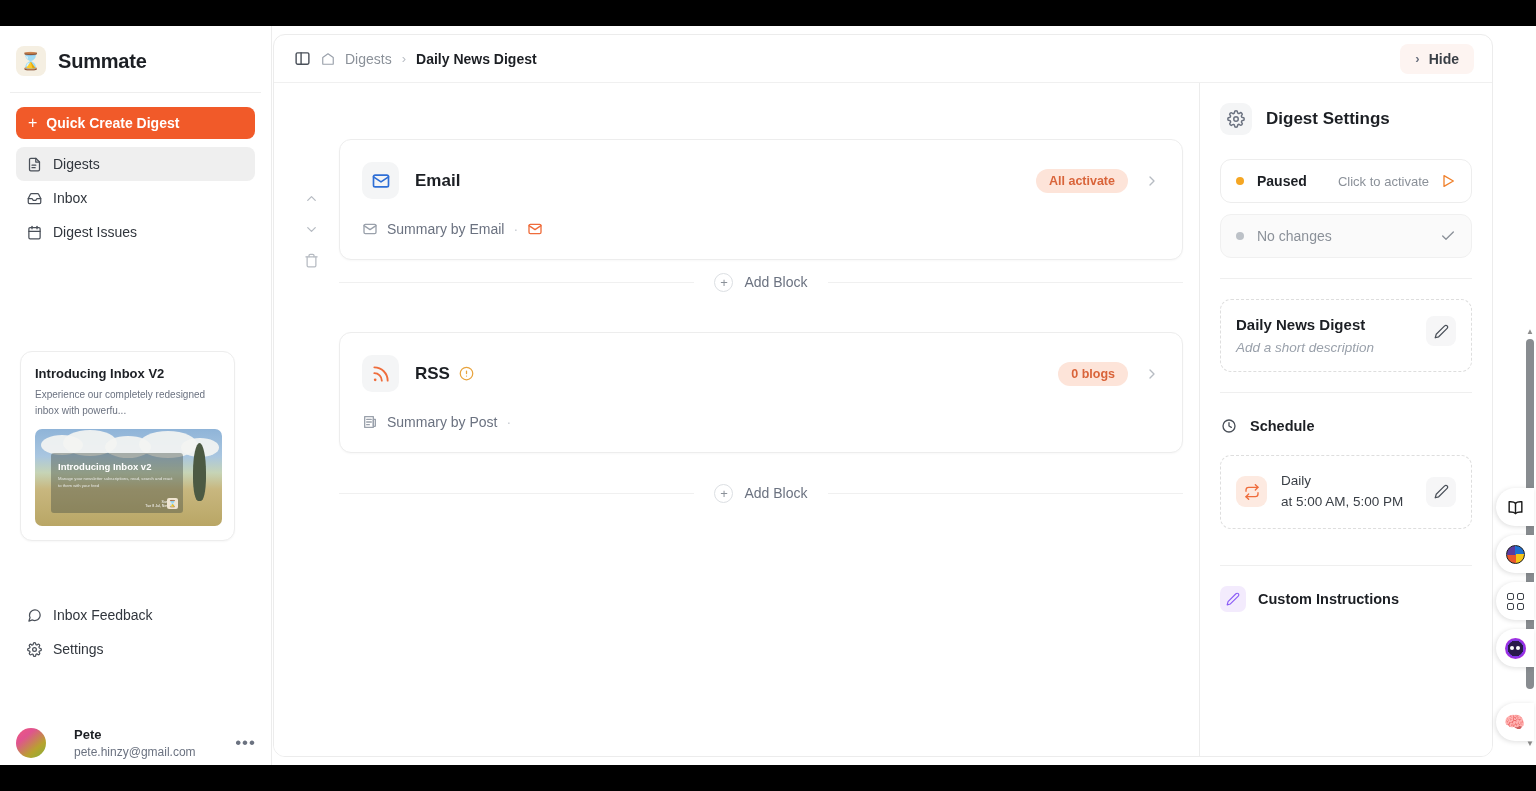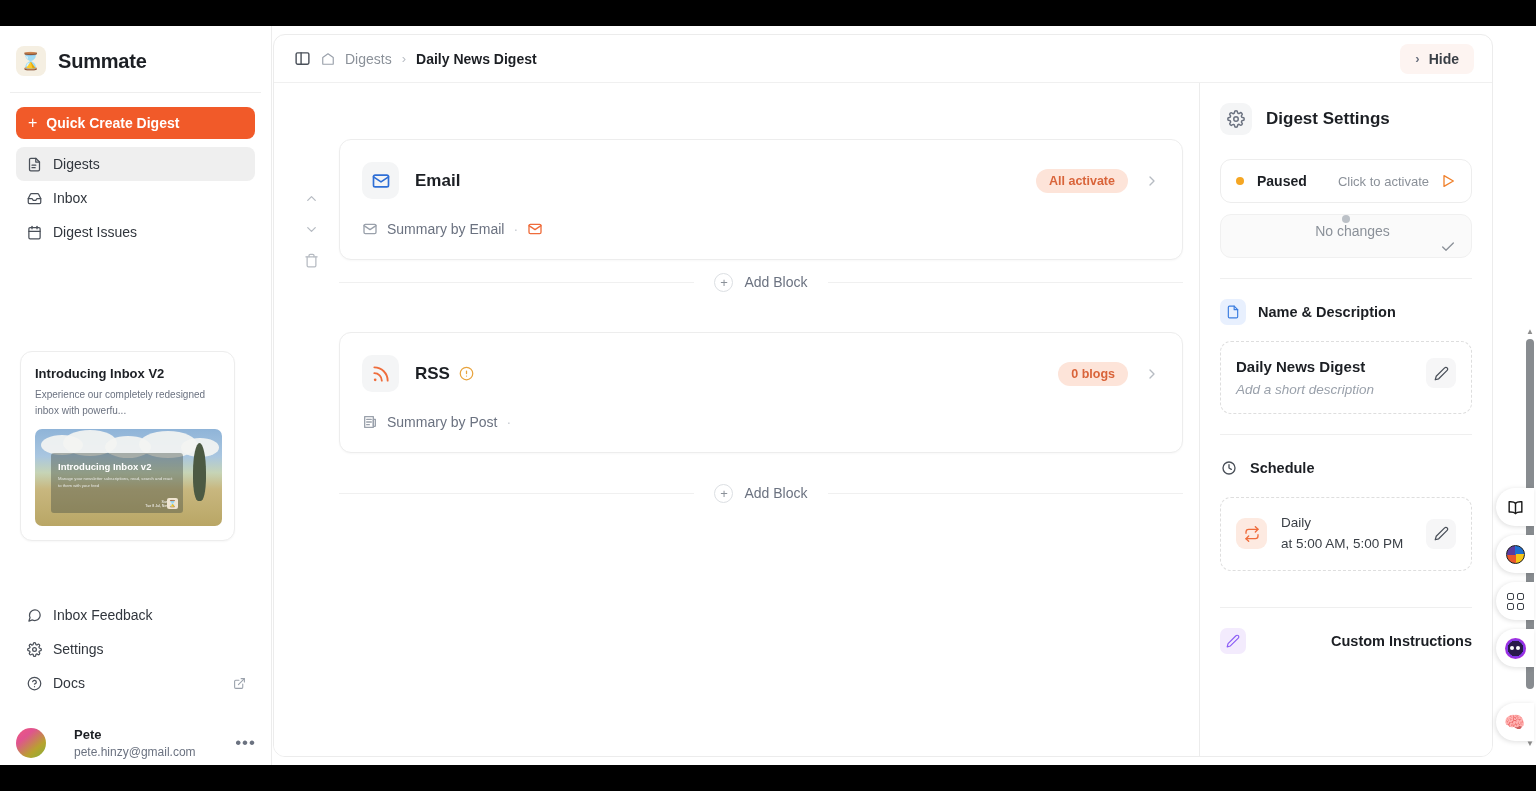--- a/index.html
+++ b/index.html
@@ -183,21 +183,21 @@
     width: 32px; height:32px; border-radius: 9px; background:#f4f5f6;
     display:flex; align-items:center; justify-content:center; flex:0 0 32px; color:#6b7280;
   }
   .set-head-title { font-size: 17px; font-weight:700; color:#1c1f24; }
 
   .status-card {
     border:1px solid #ededed; border-radius: 11px;
     height: 44px; display:flex; align-items:center; padding: 0 15px; margin-bottom: 11px;
     cursor:pointer; background:#fff;
   }
-  .status-card.muted { background:#fafafa; border-color:#f0f0f0;flex-direction:column; }
+  .status-card.muted { background:#fafafa; border-color:#f0f0f0; }
   .sdot { width:8px; height:8px; border-radius:50%; flex:0 0 8px; }
   .sdot.amber { background:#f5a623; }
   .sdot.gray { background:#bcc1c7; }
   .sname { font-size: 14px; font-weight:700; color:#1c1f24; margin-left: 13px; }
   .sname.muted { font-weight:400; color:#8b9199; }
   .saction { margin-left:auto; font-size: 13px; color:#8b9199; }
   .splay { margin-left: 11px; color:#f0822e; display:flex; }
   .scheck { margin-left:auto; color:#8b9199; display:flex; }
 
   .divider { height:1px; background:#efefef; margin: 20px 0 20px 0; }
@@ -357,37 +357,20 @@
         <span>Inbox Feedback</span>
       </div>
       <div class="navitem">
         <span class="ico">
           <svg width="15" height="15" viewBox="0 0 24 24" fill="none" stroke="#4a5059" stroke-width="2" stroke-linecap="round" stroke-linejoin="round">
               <circle cx="12" cy="12" r="3"></circle>
               <path d="M19.4 15a1.65 1.65 0 0 0 .33 1.82l.06.06a2 2 0 0 1-2.83 2.83l-.06-.06a1.65 1.65 0 0 0-1.82-.33 1.65 1.65 0 0 0-1 1.51V21a2 2 0 0 1-4 0v-.09A1.65 1.65 0 0 0 9 19.4a1.65 1.65 0 0 0-1.82.33l-.06.06a2 2 0 0 1-2.83-2.83l.06-.06a1.65 1.65 0 0 0 .33-1.82 1.65 1.65 0 0 0-1.51-1H3a2 2 0 0 1 0-4h.09A1.65 1.65 0 0 0 4.6 9a1.65 1.65 0 0 0-.33-1.82l-.06-.06a2 2 0 0 1 2.83-2.83l.06.06a1.65 1.65 0 0 0 1.82.33H9a1.65 1.65 0 0 0 1-1.51V3a2 2 0 0 1 4 0v.09a1.65 1.65 0 0 0 1 1.51 1.65 1.65 0 0 0 1.82-.33l.06-.06a2 2 0 0 1 2.83 2.83l-.06.06a1.65 1.65 0 0 0-.33 1.82V9a1.65 1.65 0 0 0 1.51 1H21a2 2 0 0 1 0 4h-.09a1.65 1.65 0 0 0-1.51 1z"></path>
             </svg>
         </span>
         <span>Settings</span>
-      </div>
-      <div class="navitem">
-        <span class="ico">
-          <svg width="15" height="15" viewBox="0 0 24 24" fill="none" stroke="#4a5059" stroke-width="2" stroke-linecap="round" stroke-linejoin="round">
-              <circle cx="12" cy="12" r="10"></circle>
-              <path d="M9.09 9a3 3 0 0 1 5.83 1c0 2-3 3-3 3"></path>
-              <line x1="12" y1="17" x2="12.01" y2="17"></line>
-            </svg>
-        </span>
-        <span>Docs</span>
-        <span class="ext-link">
-          <svg width="13" height="13" viewBox="0 0 24 24" fill="none" stroke="#9aa1ab" stroke-width="2" stroke-linecap="round" stroke-linejoin="round">
-              <path d="M18 13v6a2 2 0 0 1-2 2H5a2 2 0 0 1-2-2V8a2 2 0 0 1 2-2h6"></path>
-              <polyline points="15 3 21 3 21 9"></polyline>
-              <line x1="10" y1="14" x2="21" y2="3"></line>
-            </svg>
-        </span>
       </div>
     </div>
 
     <div class="user-row">
       <div class="avatar"></div>
       <div class="user-meta">
         <div class="user-name">Pete</div>
         <div class="user-mail">pete.hinzy@gmail.com</div>
       </div>
       <div class="user-dots">•••</div>
@@ -571,29 +554,20 @@
           <span class="sname muted">No changes</span>
           <span class="scheck">
             <svg width="16" height="16" viewBox="0 0 24 24" fill="none" stroke="#8b9199" stroke-width="2" stroke-linecap="round" stroke-linejoin="round">
                 <polyline points="20 6 9 17 4 12"></polyline>
               </svg>
           </span>
         </div>
 
         <div class="divider"></div>
 
-        <div class="sec-head">
-          <span class="sec-ico blue">
-            <svg width="14" height="14" viewBox="0 0 24 24" fill="none" stroke="#3b7de0" stroke-width="2" stroke-linecap="round" stroke-linejoin="round">
-                <path d="M14 2H6a2 2 0 0 0-2 2v16a2 2 0 0 0 2 2h12a2 2 0 0 0 2-2V8z"></path>
-                <polyline points="14 2 14 8 20 8"></polyline>
-              </svg>
-          </span>
-          <span class="sec-title">Name &amp; Description</span>
-        </div>
 
         <div class="dashed-card">
           <div class="dc-main">
             <div class="dc-title">Daily News Digest</div>
             <div class="dc-ph">Add a short description</div>
           </div>
           <div class="pencil-btn">
             <svg width="15" height="15" viewBox="0 0 24 24" fill="none" stroke="#4a5059" stroke-width="2" stroke-linecap="round" stroke-linejoin="round">
                 <path d="M17 3a2.83 2.83 0 1 1 4 4L7.5 20.5 2 22l1.5-5.5z"></path>
               </svg>
@@ -627,21 +601,21 @@
           </div>
           <div class="pencil-btn">
             <svg width="15" height="15" viewBox="0 0 24 24" fill="none" stroke="#4a5059" stroke-width="2" stroke-linecap="round" stroke-linejoin="round">
                 <path d="M17 3a2.83 2.83 0 1 1 4 4L7.5 20.5 2 22l1.5-5.5z"></path>
               </svg>
           </div>
         </div>
 
         <div class="divider" style="margin-top:36px;"></div>
 
-        <div class="sec-head" style="justify-content:space-between;">
+        <div class="sec-head" style="">
           <span class="sec-ico purple">
             <svg width="14" height="14" viewBox="0 0 24 24" fill="none" stroke="#8b5cf6" stroke-width="2" stroke-linecap="round" stroke-linejoin="round">
                 <path d="M17 3a2.83 2.83 0 1 1 4 4L7.5 20.5 2 22l1.5-5.5z"></path>
               </svg>
           </span>
           <span class="sec-title">Custom Instructions</span>
         </div>
 
       </aside>
     </div>

